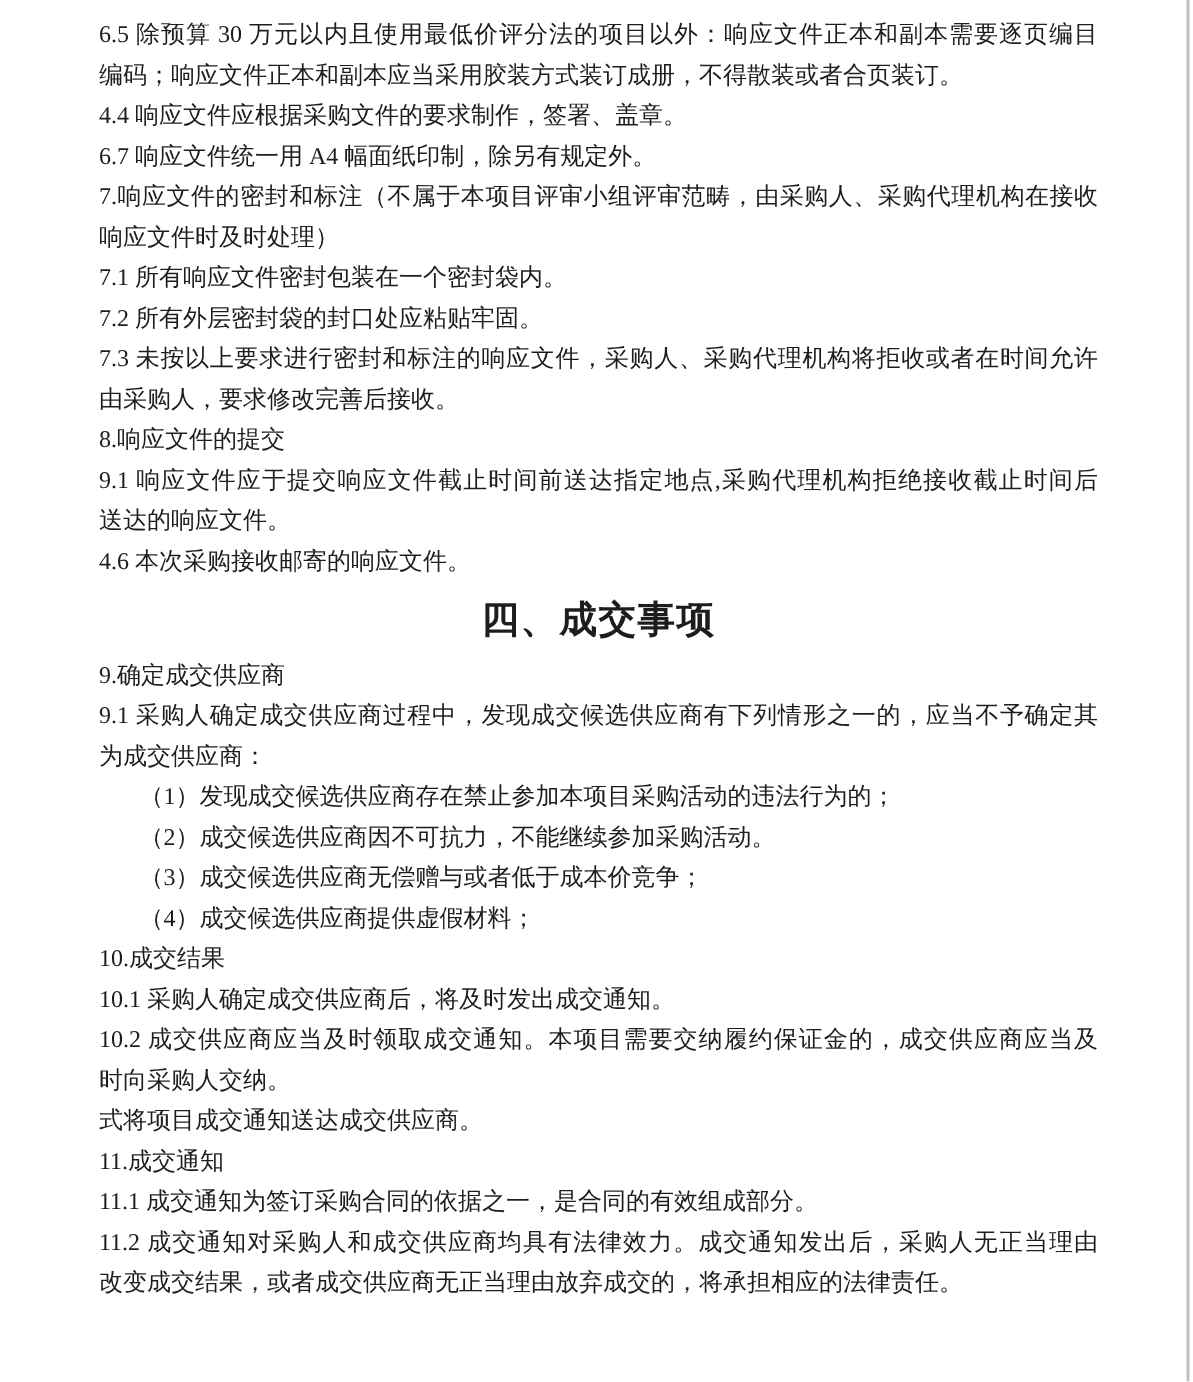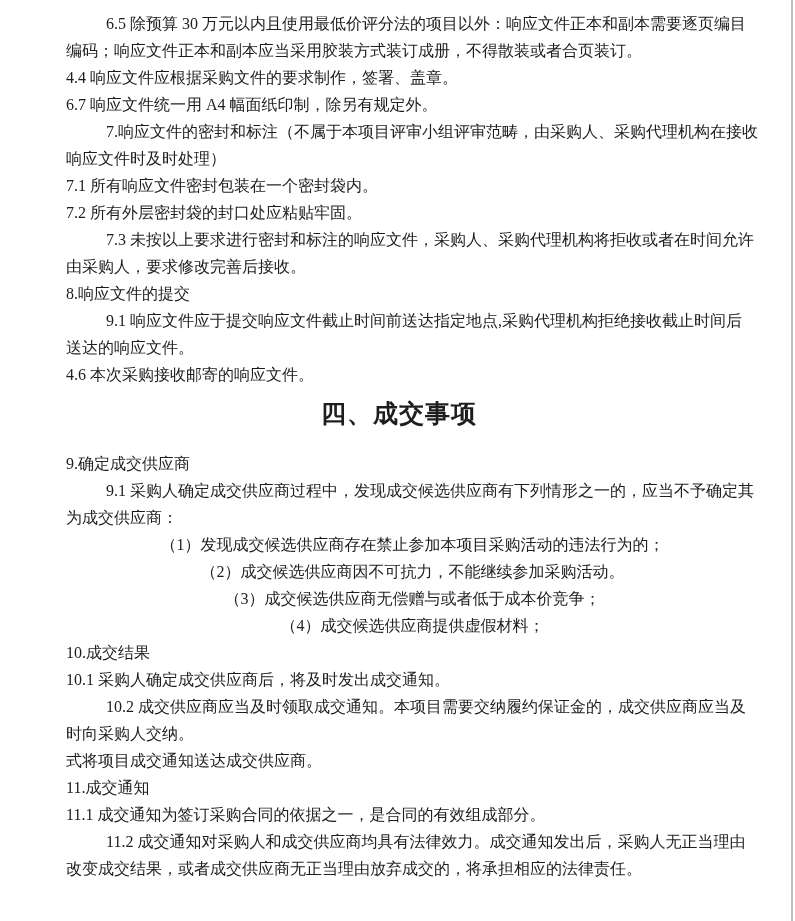--- a/index.html
+++ b/index.html
@@ -23,31 +23,29 @@
   }
   .line {
     font-size: 16px;
     line-height: 27px;
     white-space: nowrap;
     text-align: left;
   }
   .line.full {
     text-align: justify;
     text-align-last: justify;
-    margin-left: 40px;
   }
   .line.indent {
     padding-left: 27px;
-    text-align: center;
   }
   .line.heading {
     font-size: 25px;
     font-weight: bold;
     line-height: 34px;
-    margin: 9px 0 19px 0;
+    margin: 9px 0 6px 0;
     text-align: center;
     white-space: nowrap;
     letter-spacing: 1px;
   }
   .page-edge {
     position: absolute;
     top: 0; left: 791px;
     width: 2px; height: 921px;
   }
 </style>

